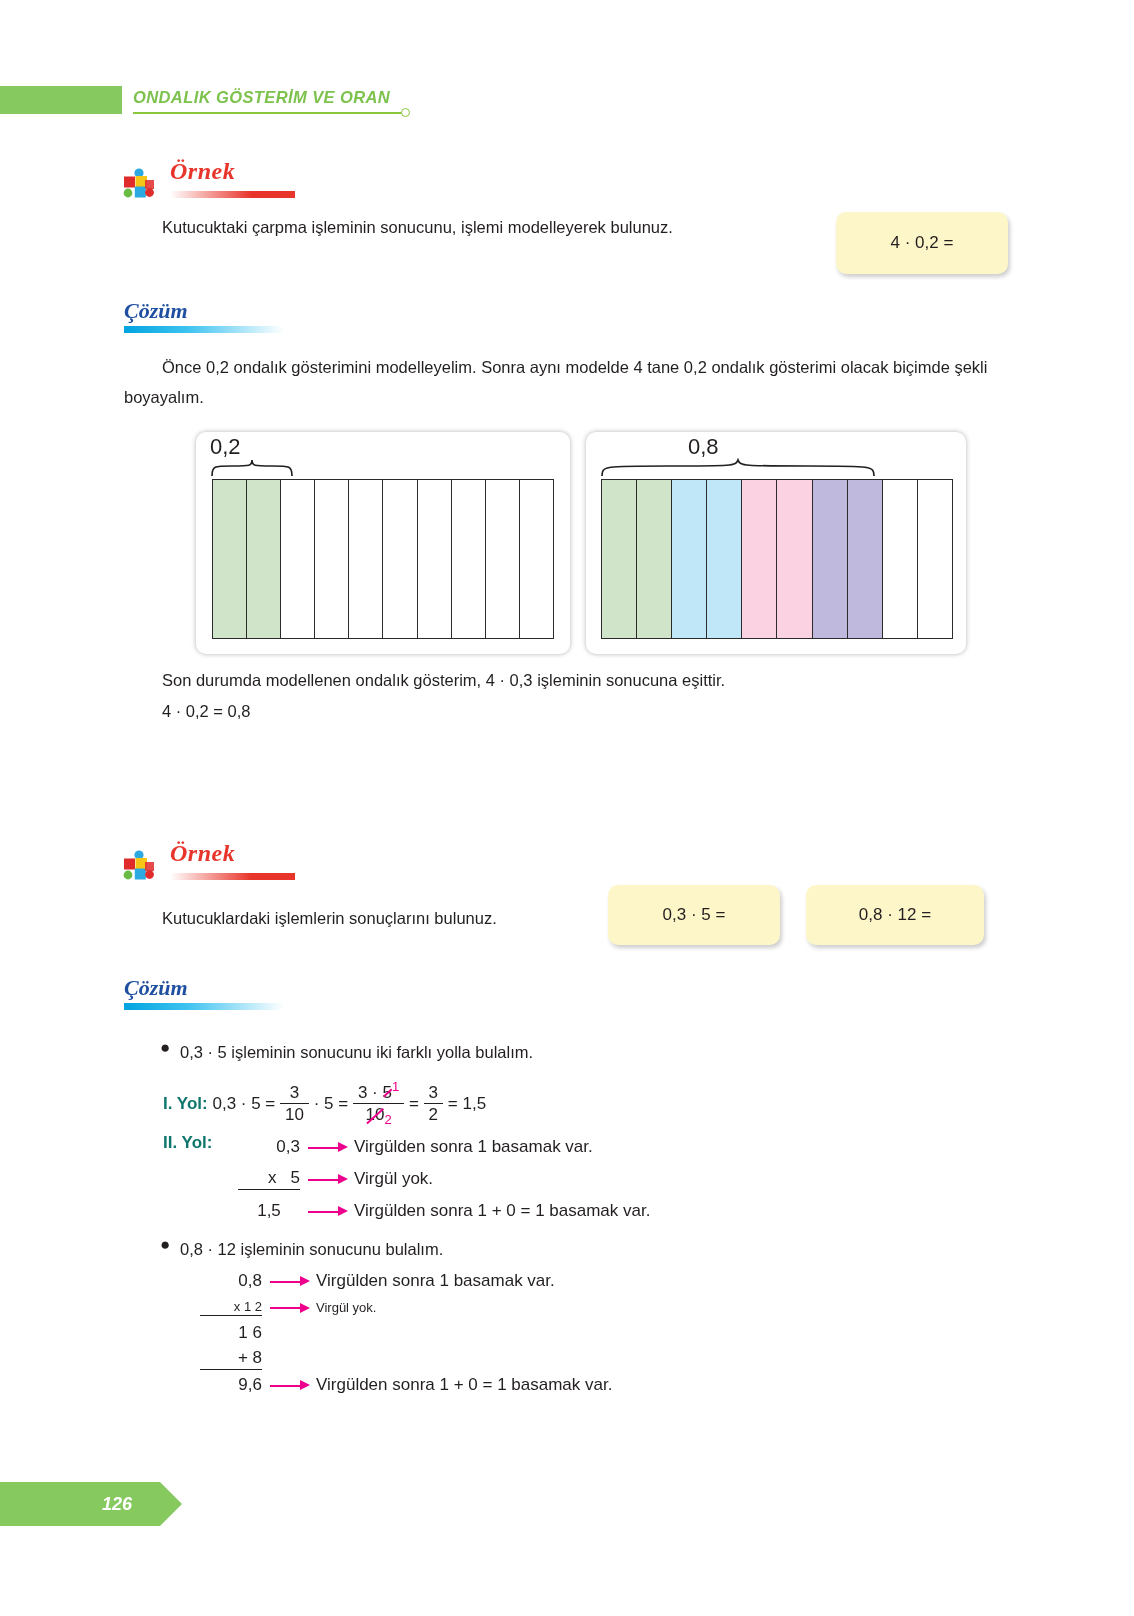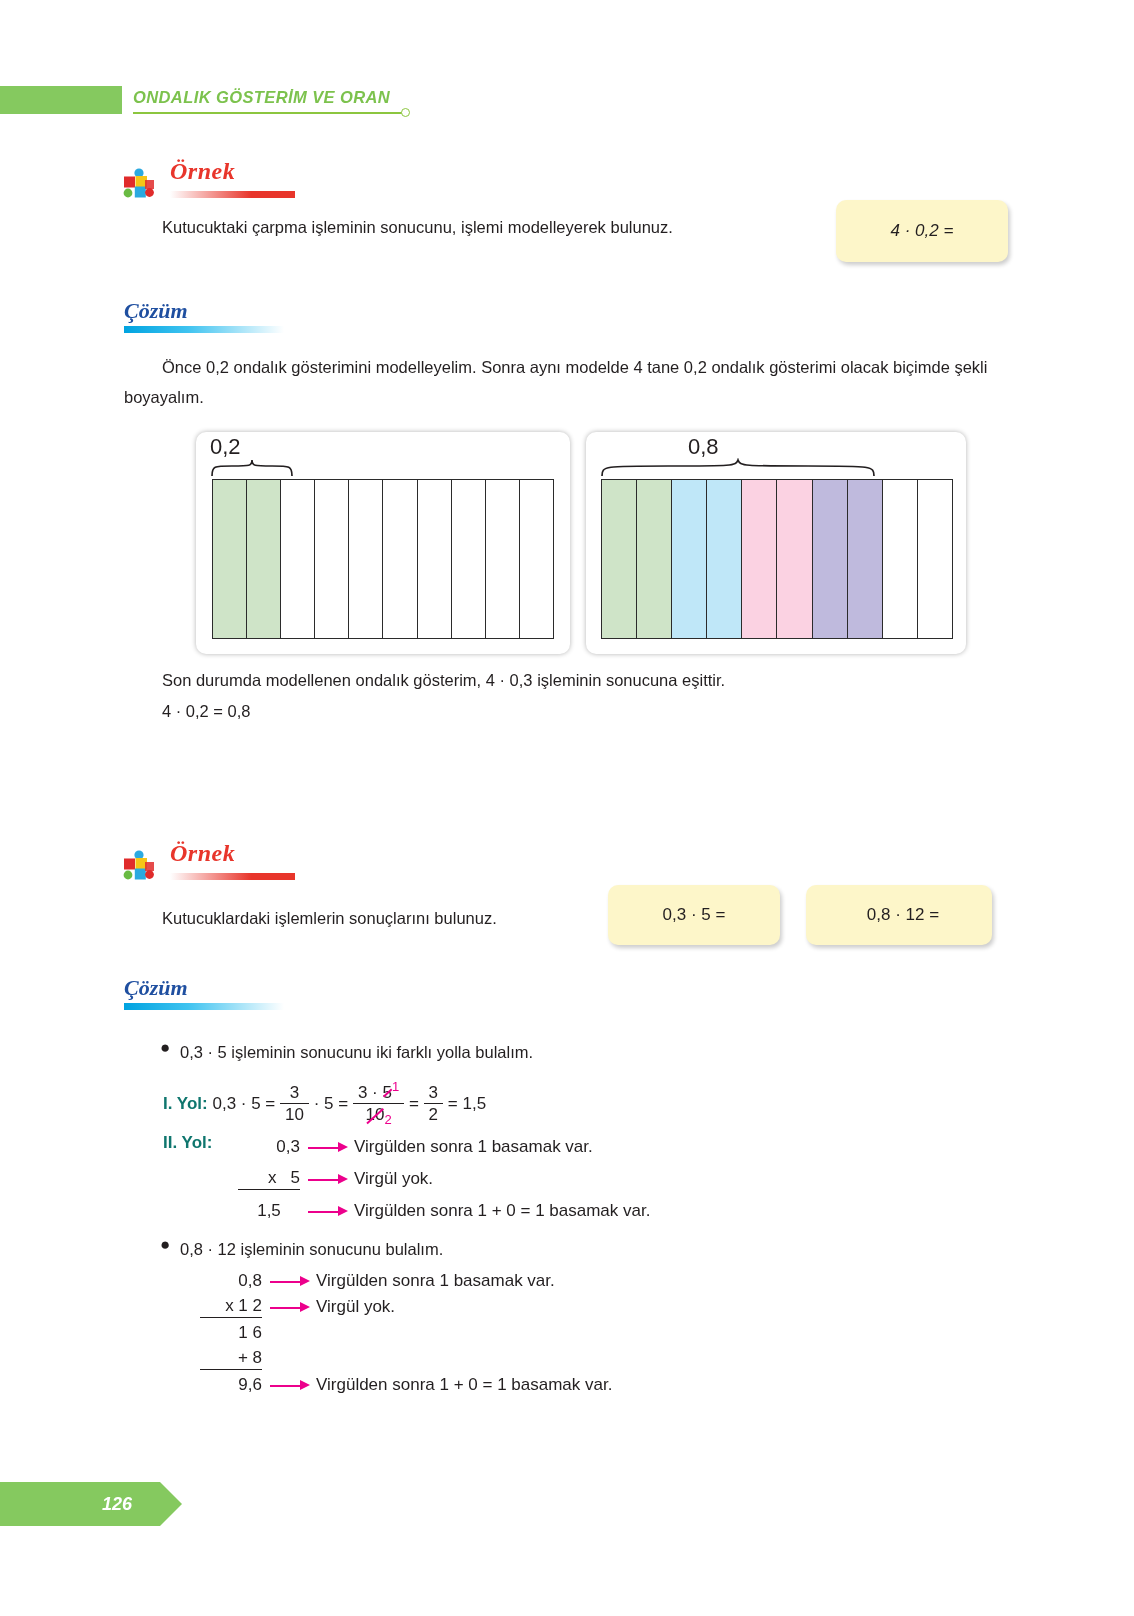--- a/index.html
+++ b/index.html
@@ -321,21 +321,21 @@
       <circle cx="27.5" cy="24.5" r="4.4" fill="#e02b2b"></circle>
       <rect x="23" y="12" width="9" height="9" fill="#e02b2b" opacity="0.85"></rect>
     </svg>
   </div>
   <div class="ornek-label">Örnek</div>
   <div class="ornek-bar"></div>
 </div>
 
 <div class="txt" style="left:162px; top:212px; width:660px;">Kutucuktaki çarpma işleminin sonucunu, işlemi modelleyerek bulunuz.</div>
 
-<div class="opbox" style="left:836px; top:200px; width:172px; height:62px;font-style:italic;">4 · 0,2 =</div>
+<div class="opbox" style="left:836px; top:212px; width:172px; height:62px;">4 · 0,2 =</div>
 
 <div class="cozum" style="left:124px; top:298px;">
   <div class="cozum-label">Çözüm</div>
   <div class="cozum-bar"></div>
 </div>
 
 <div class="txt" style="left:124px; top:352px; width:885px; text-indent:38px; text-align:left;">Önce 0,2 ondalık gösterimini modelleyelim. Sonra aynı modelde 4 tane 0,2 ondalık gösterimi olacak biçimde şekli boyayalım.</div>
 
 <div class="model-card" style="left:196px; top:432px; width:374px; height:222px;">
 </div>
@@ -390,21 +390,21 @@
       <rect x="23" y="12" width="9" height="9" fill="#e02b2b" opacity="0.85"></rect>
     </svg>
   </div>
   <div class="ornek-label">Örnek</div>
   <div class="ornek-bar"></div>
 </div>
 
 <div class="txt" style="left:162px; top:903px; width:480px;">Kutucuklardaki işlemlerin sonuçlarını bulunuz.</div>
 
 <div class="opbox" style="left:608px; top:885px; width:172px; height:60px;">0,3 · 5 =</div>
-<div class="opbox" style="left:806px; top:885px; width:178px; height:60px;padding-left:8px;">0,8 · 12 =</div>
+<div class="opbox" style="left:806px; top:885px; width:178px; height:60px;">0,8 · 12 =</div>
 
 <div class="cozum" style="left:124px; top:975px;">
   <div class="cozum-label">Çözüm</div>
   <div class="cozum-bar"></div>
 </div>
 
 <div class="bullet" style="left:160px; top:1038px;">●</div>
 <div class="txt" style="left:180px; top:1037px; width:600px;">0,3 · 5 işleminin sonucunu iki farklı yolla bulalım.</div>
 
 <div style="position:absolute; left:163px; top:1078px; font-size:17px; white-space:nowrap; line-height:20px;">
@@ -456,21 +456,21 @@
 
 <div class="bullet" style="left:160px; top:1235px;">●</div>
 <div class="txt" style="left:180px; top:1234px; width:600px;">0,8 · 12 işleminin sonucunu bulalım.</div>
 
 <div id="calc2-rows" style="position:absolute; left:200px; top:1268px;">
     <div style="display: flex; align-items: center; height: 26px; font-size: 17px;">
       <span style="display: inline-block; width: 62px; text-align: right; white-space: pre;">0,8</span>
       <span style="margin: 0px 6px 0px 8px;"><span class="arrow"><span class="shaft"></span><span class="head"></span></span></span>
       <span>Virgülden sonra 1 basamak var.</span>
     </div>
-    <div style="display: flex; align-items: center; height: 26px; font-size: 17px;">
+    <div style="display: flex; align-items: center; height: 26px; font-size: 13px;">
       <span style="display: inline-block; width: 62px; text-align: right; white-space: pre; border-bottom: 1.6px solid rgb(35, 31, 32); padding-bottom: 1px;">x 1 2</span>
       <span style="margin: 0px 6px 0px 8px;"><span class="arrow"><span class="shaft"></span><span class="head"></span></span></span>
       <span>Virgül yok.</span>
     </div>
     <div style="display: flex; align-items: center; height: 26px; font-size: 17px;">
       <span style="display: inline-block; width: 62px; text-align: right; white-space: pre;">1 6</span>
     </div>
     <div style="display: flex; align-items: center; height: 26px; font-size: 17px;">
       <span style="display: inline-block; width: 62px; text-align: right; white-space: pre; border-bottom: 1.6px solid rgb(35, 31, 32); padding-bottom: 1px;">+ 8</span>
     </div>

